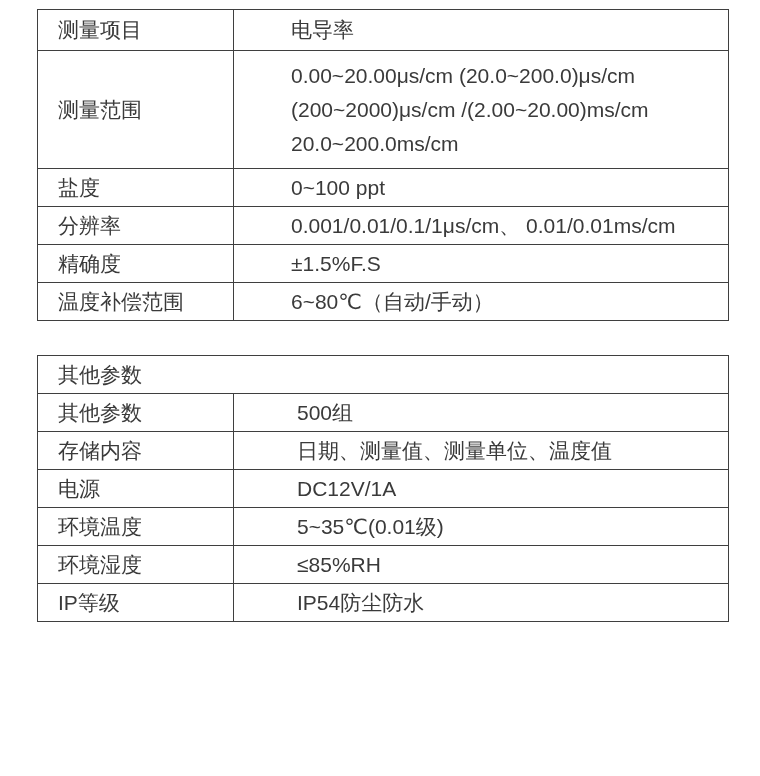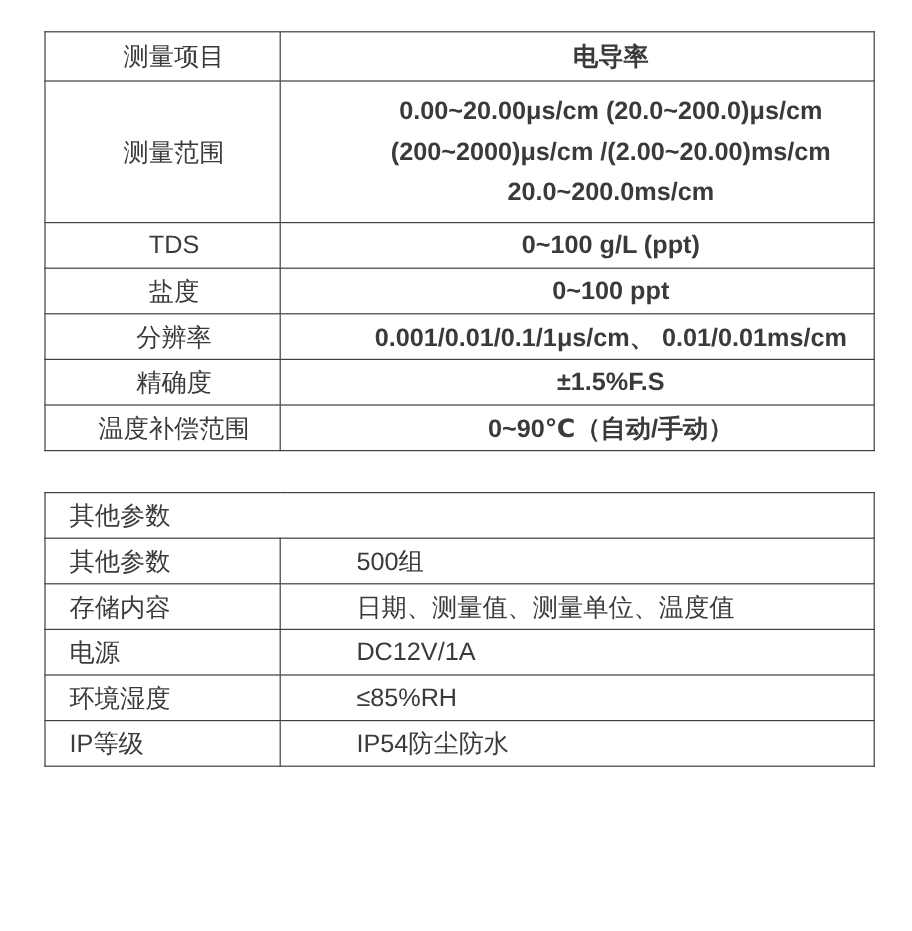--- a/index.html
+++ b/index.html
@@ -13,34 +13,34 @@
     font-family: "Liberation Sans", "DejaVu Sans", sans-serif;
     color: #3a3a3a;
     overflow: hidden;
   }
   table.spec {
     border-collapse: collapse;
     table-layout: fixed;
     width: 691px;
     margin-left: 37px;
   }
-  #measurement-table { margin-top: 26px; text-align: center; }
+  #measurement-table { margin-top: 9px; }
   #other-table { margin-top: 34px; }
   table.spec td {
     border: 1px solid #3f3f3f;
     font-size: 21px;
     vertical-align: middle;
     padding-top: 0;
     padding-bottom: 0;
     overflow: hidden;
   }
   col.c-label { width: 196px; }
   col.c-value { width: 495px; }
   td.label { padding-left: 20px; }
-  #measurement-table td.value { padding-left: 57px; font-weight: bold; }
+  #measurement-table td.value { padding-left: 57px; }
   #other-table td.value { padding-left: 63px; }
   tr.row { height: 38px; }
   tr.row-first { height: 41px; }
   tr.row-range { height: 118px; }
   td.multiline {
     white-space: pre-line;
     line-height: 34px;
     padding-top: 6px;
     padding-bottom: 6px;
   }
@@ -59,38 +59,34 @@
     <td class="label">测量项目</td>
     <td class="value">电导率</td>
   </tr>
   <tr class="row row-range">
     <td class="label">测量范围</td>
     <td class="value multiline">0.00~20.00μs/cm (20.0~200.0)μs/cm
 (200~2000)μs/cm /(2.00~20.00)ms/cm
 20.0~200.0ms/cm</td>
   </tr>
   <tr class="row">
-    <td class="label">TDS</td>
-    <td class="value">0~100 g/L (ppt)</td>
-  </tr>
-  <tr class="row">
     <td class="label">盐度</td>
     <td class="value">0~100 ppt</td>
   </tr>
   <tr class="row">
     <td class="label">分辨率</td>
     <td class="value">0.001/0.01/0.1/1μs/cm、 0.01/0.01ms/cm</td>
   </tr>
   <tr class="row">
     <td class="label">精确度</td>
     <td class="value">±1.5%F.S</td>
   </tr>
   <tr class="row">
     <td class="label">温度补偿范围</td>
-    <td class="value">0~90℃（自动/手动）</td>
+    <td class="value">6~80℃（自动/手动）</td>
   </tr>
 </tbody>
   </table>
 
 <table class="spec" id="other-table">
   <colgroup>
       <col class="c-label">
       <col class="c-value">
     </colgroup>
   <tbody>
@@ -103,20 +99,24 @@
   </tr>
   <tr class="row">
     <td class="label">存储内容</td>
     <td class="value">日期、测量值、测量单位、温度值</td>
   </tr>
   <tr class="row">
     <td class="label">电源</td>
     <td class="value">DC12V/1A</td>
   </tr>
   <tr class="row">
+    <td class="label">环境温度</td>
+    <td class="value">5~35℃(0.01级)</td>
+  </tr>
+  <tr class="row">
     <td class="label">环境湿度</td>
     <td class="value">≤85%RH</td>
   </tr>
   <tr class="row">
     <td class="label">IP等级</td>
     <td class="value">IP54防尘防水</td>
   </tr>
 </tbody>
   </table>
 

